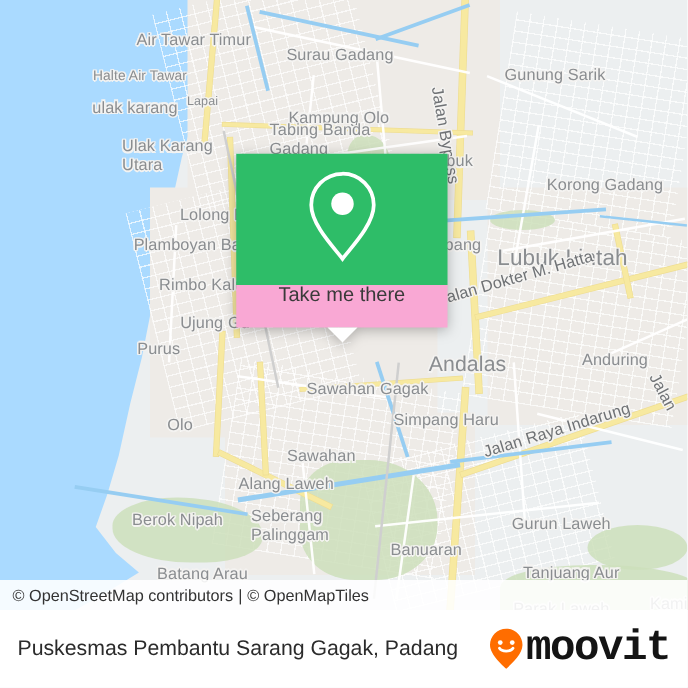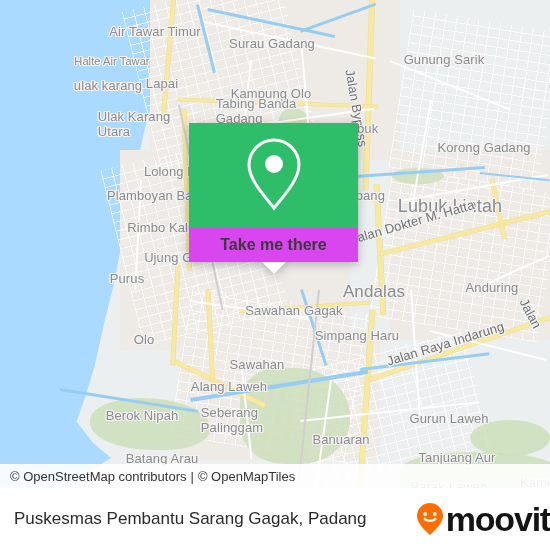--- a/index.html
+++ b/index.html
@@ -103,22 +103,22 @@
     z-index: 20;
     filter: drop-shadow(0 2px 5px rgba(0,0,0,.28));
   }
   #popup-head {
     height: 105px;
     background: #2ebd68;
     display: flex; align-items: center; justify-content: center;
   }
   #popup-body {
     height: 34px;
-    background: #d946ef;
-    display: flex; align-items: center; justify-content: center; font-weight: bold;
+    background: #f9a8d4;
+    display: flex; align-items: flex-start; justify-content: center;
   }
   #popup-label {
     color: #3a3a3a;
     font-size: 16px;
   }
   #popup-tail {
     position: absolute;
     left: 50%; top: 139px;
     width: 0; height: 0;
     margin-left: -12px;
@@ -136,20 +136,22 @@
     z-index: 40;
   }
   #footer-title {
     margin-left: 14px;
     font-size: 17px;
     color: #2b2b2b;
     flex: 1;
   }
   #brand {
     display: flex; align-items: flex-end;
+    margin-right: 14px;
+    font-family: Liberation Mono, monospace;
   }
   #brand-word {
     font-size: 34px;
     font-weight: bold;
     color: #141414;
     letter-spacing: -1.2px;
     line-height: 34px;
   }
 </style>
 </head>
@@ -232,21 +234,21 @@
     <div class="rail" style="left:178px;top:105px;width:2px;height:210px;transform:rotate(-12deg);"></div>
     <div class="rail" style="left:318px;top:290px;width:2px;height:190px;transform:rotate(6deg);"></div>
 
     <div id="labels">
         <div class="lbl c" style="left: 155px; top: 24px; font-size: 13px;">Air Tawar Timur</div>
         <div class="lbl c small" style="left: 112px; top: 55px; font-size: 11px;">Halte Air Tawar</div>
         <div class="lbl c" style="left: 272px; top: 36px; font-size: 13px;">Surau Gadang</div>
         <div class="lbl c" style="left: 444px; top: 52px; font-size: 13px;">Gunung Sarik</div>
         <div class="lbl c road-lbl" style="left: 389px; top: 62px; font-size: 13px; transform: translateX(-50%) rotate(80deg);">Jalan Bypass</div>
         <div class="lbl c" style="left: 108px; top: 78px; font-size: 13px;">ulak karang</div>
-        <div class="lbl c" style="left: 162px; top: 76px; font-size: 13px;">Lapai</div>
+        <div class="lbl c" style="left: 162px; top: 76px; font-size: 10px;">Lapai</div>
         <div class="lbl c" style="left: 231px; top: 86px; font-size: 13px; margin-left: 40px;">Kampung Olo</div>
         <div class="lbl c two" style="left: 256px; top: 96px; font-size: 13px;">Tabing Banda
 Gadang</div>
         <div class="lbl c" style="left: 349px; top: 121px; font-size: 13px;">Kalumbuk</div>
         <div class="lbl c two" style="left: 134px; top: 109px; font-size: 13px;">Ulak Karang
 Utara</div>
         <div class="lbl c" style="left: 484px; top: 140px; font-size: 13px;">Korong Gadang</div>
         <div class="lbl c" style="left: 170px; top: 164px; font-size: 13px;">Lolong B</div>
         <div class="lbl c" style="left: 359px; top: 188px; font-size: 13px;">Simpang</div>
         <div class="lbl c" style="left: 450px; top: 196px; font-size: 18px;">Lubuk Lintah</div>

